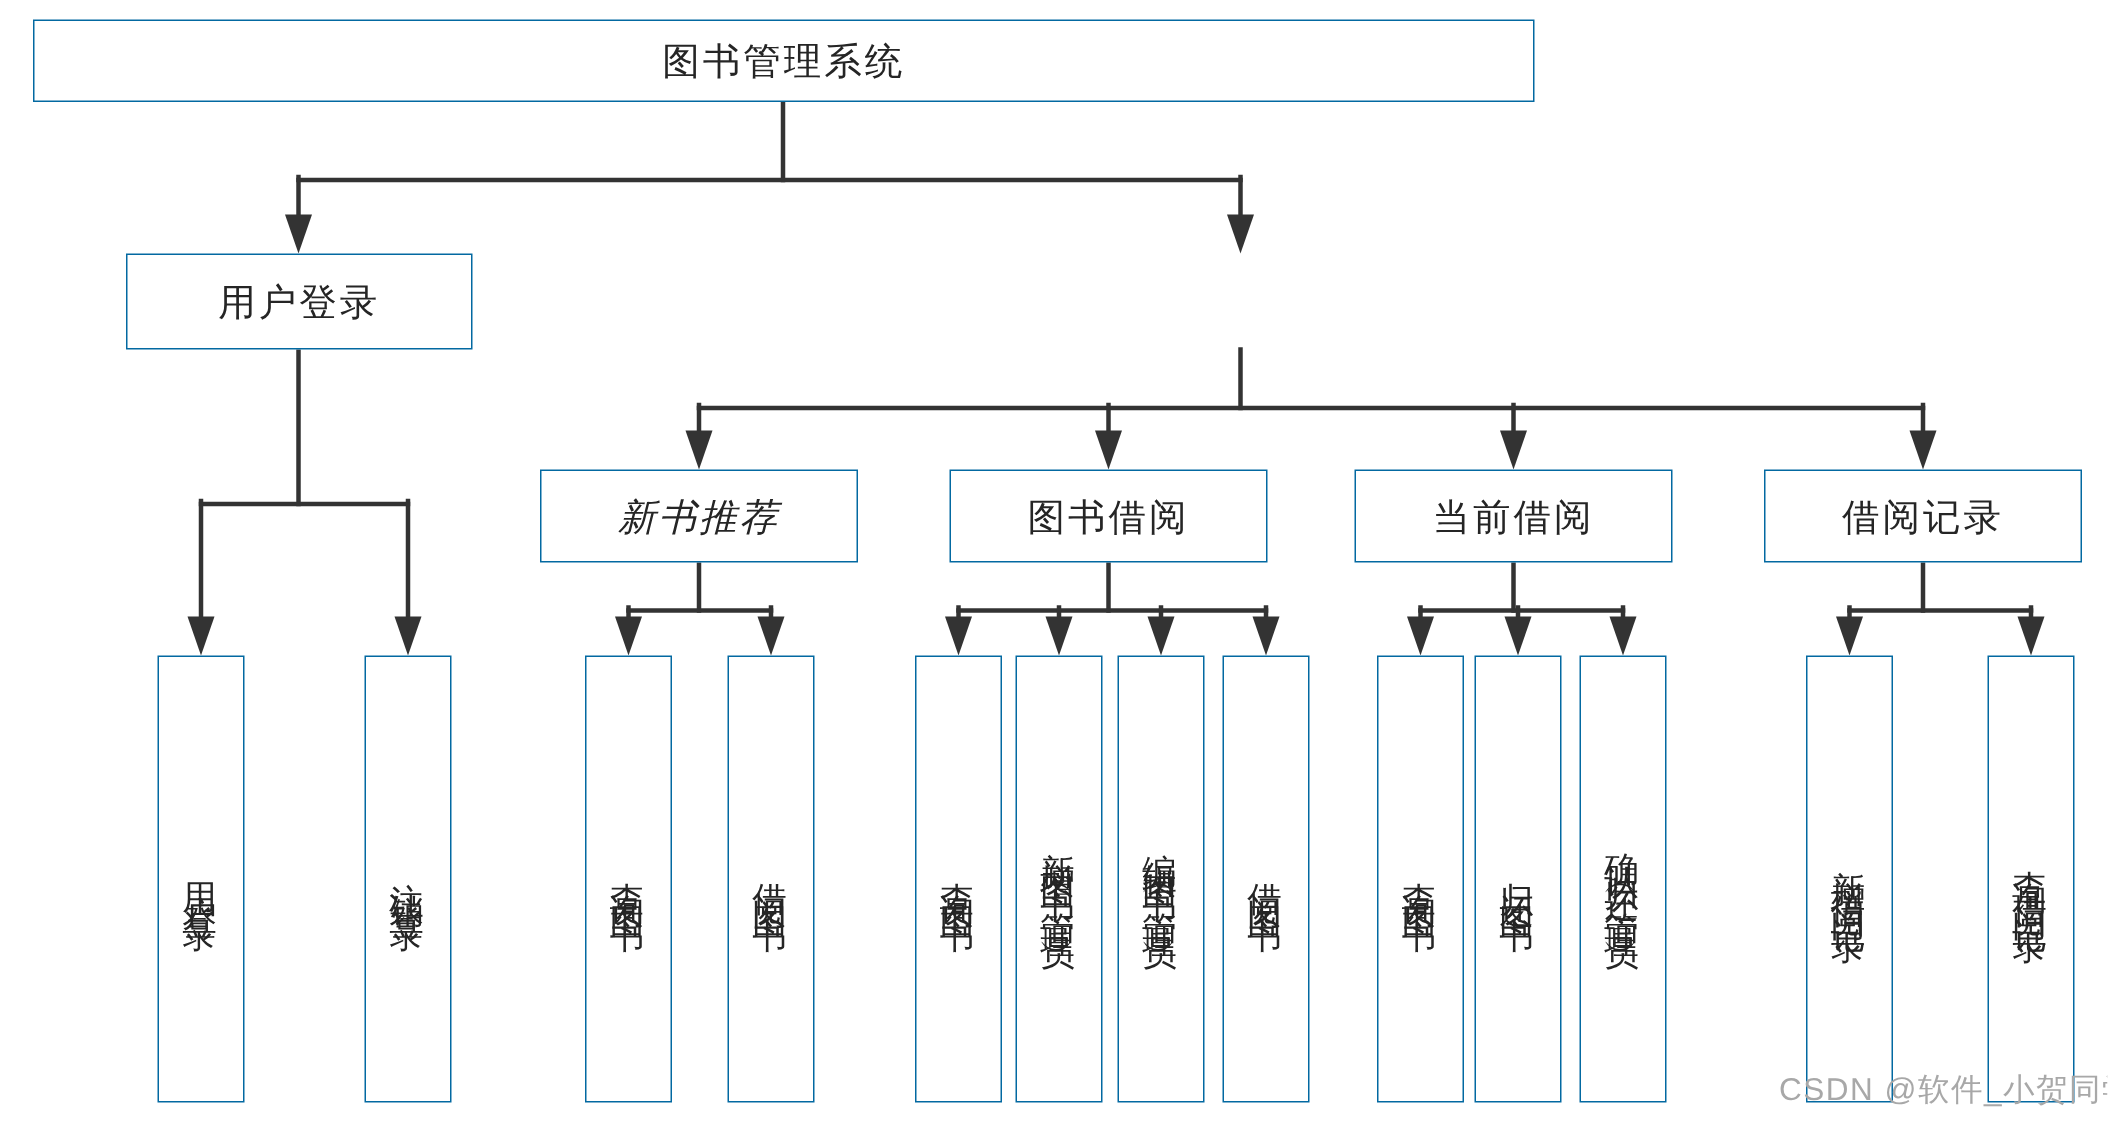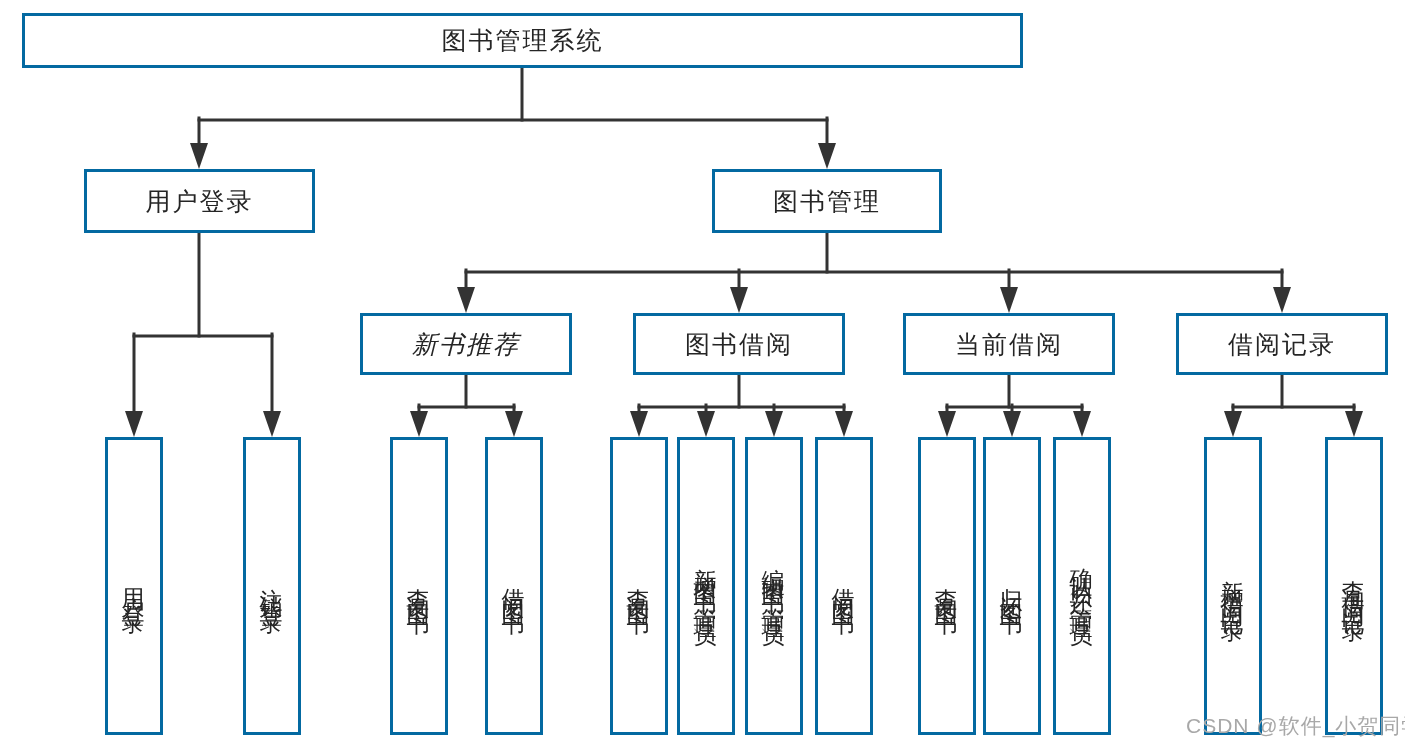--- a/index.html
+++ b/index.html
@@ -27,21 +27,21 @@
     stroke-linecap: square;
   }
   #connectors polygon {
     fill: #333333;
     stroke: none;
   }
   .box {
     position: absolute;
     box-sizing: border-box;
     background: #ffffff;
-    border: 3px solid #0369a1;
+    border: 1px solid #0369a1;
     display: flex;
     align-items: center;
     justify-content: center;
     color: #252525;
   }
   .hlabel {
     font-size: 25px;
     letter-spacing: 2px;
     white-space: nowrap;
     color: #252525;
@@ -141,23 +141,20 @@
     </g>
   </svg>
 
   <div class="box" style="left:22px; top:13px; width:1001px; height:55px;">
     <span class="hlabel">图书管理系统</span>
   </div>
 
   <div class="box" style="left:84px; top:169px; width:231px; height:64px;">
     <span class="hlabel">用户登录</span>
   </div>
-  <div class="box" style="left:712px; top:169px; width:230px; height:64px;">
-    <span class="hlabel">图书管理</span>
-  </div>
 
   <div class="box module" style="left:360px;font-style:italic;">
     <span class="hlabel">新书推荐</span>
   </div>
   <div class="box module" style="left:903px;">
     <span class="hlabel">当前借阅</span>
   </div>
   <div class="box module" style="left:633px;">
     <span class="hlabel">图书借阅</span>
   </div>

